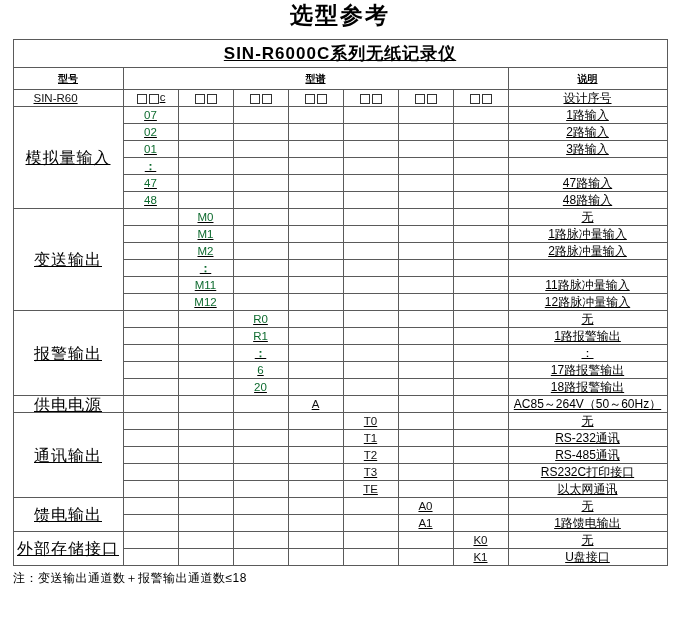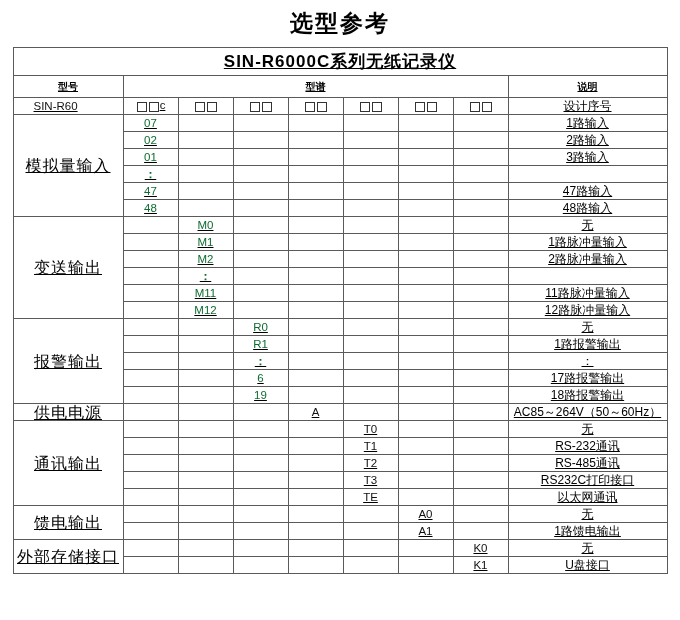--- a/index.html
+++ b/index.html
@@ -17,21 +17,20 @@
   #page {
     position: relative;
     width: 680px;
     height: 620px;
   }
   .page-title {
     text-align: center;
     font-size: 23px;
     font-weight: bold;
     letter-spacing: 2px;
-    padding-top: 8px;
     padding-bottom: 8px;
   }
   table.matrix {
     border-collapse: collapse;
     width: 654px;
     margin: 0 auto;
     table-layout: fixed;
     font-size: 11.5px;
     text-decoration: underline;
   }
@@ -313,21 +312,21 @@
         <td class="code">6</td>
         <td></td>
           <td></td>
           <td></td>
           <td></td>
         <td class="desc">17路报警输出</td>
       </tr>
       <tr>
         <td></td>
           <td></td>
-        <td class="code">19</td>
+        <td class="code">20</td>
         <td></td>
           <td></td>
           <td></td>
           <td></td>
         <td class="desc">18路报警输出</td>
       </tr>
 
       <tr>
         <td class="rowlabel">供电电源</td>
         <td></td>
@@ -431,14 +430,15 @@
           <td></td>
           <td></td>
           <td></td>
           <td></td>
         <td class="codeblack">K1</td>
         <td class="desc">U盘接口</td>
       </tr>
     </tbody>
   </table>
 
+  <div class="note">注：变送输出通道数＋报警输出通道数≤18</div>
 
 </div>
 
 </body></html>

